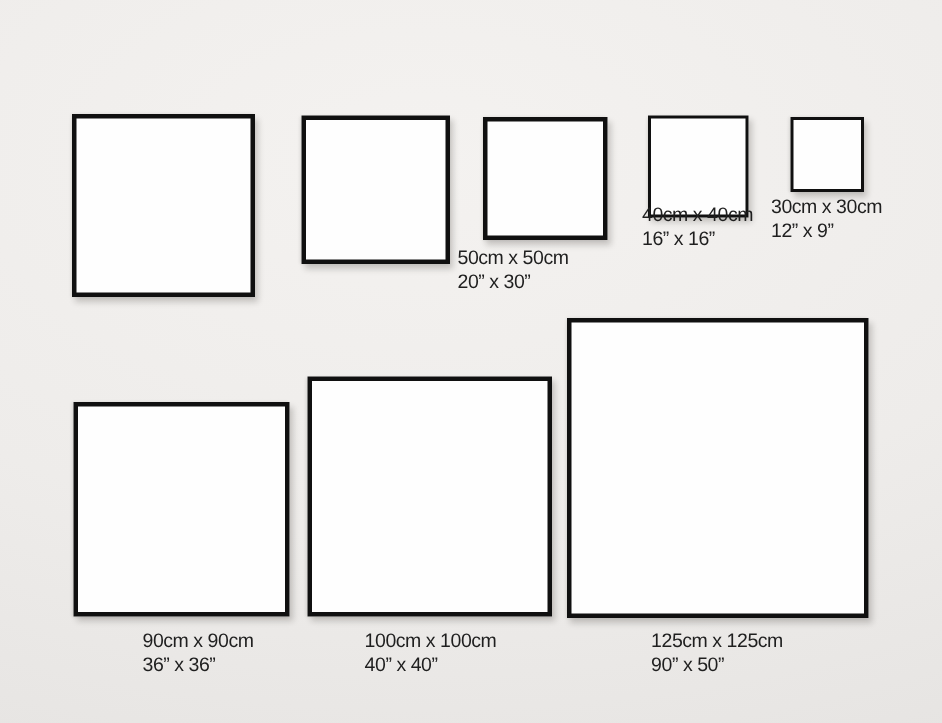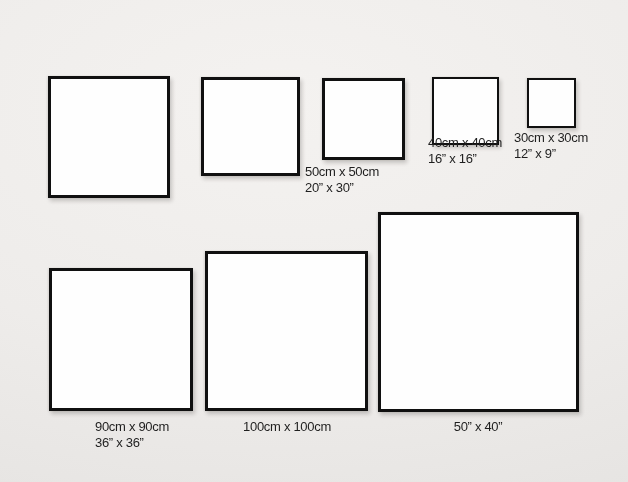--- a/index.html
+++ b/index.html
@@ -71,18 +71,20 @@
     <div>30cm x 30cm</div>
     <div>12” x 9”</div>
   </div>
 
   <div class="size-label" style="left:132px; top:419px;">
     <div>90cm x 90cm</div>
     <div>36” x 36”</div>
   </div>
   <div class="size-label" style="left:287px; top:419px;">
     <div>100cm x 100cm</div>
+    <div>40” x 40”</div>
   </div>
   <div class="size-label" style="left:478px; top:419px;">
-    <div>50” x 40”</div>
+    <div>125cm x 125cm</div>
+    <div>90” x 50”</div>
   </div>
 
 </div>
 
 </body></html>

